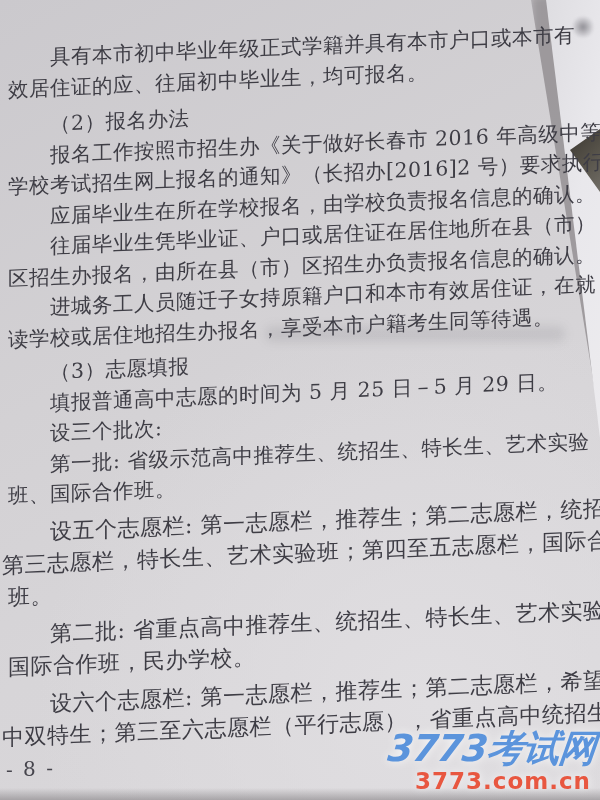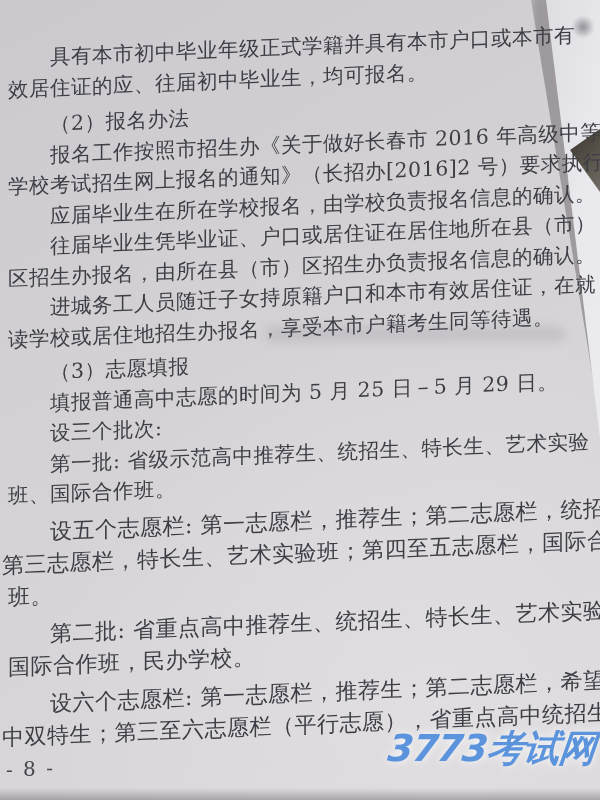--- a/index.html
+++ b/index.html
@@ -139,16 +139,17 @@
     <div class="para big gap-m">
       <div class="line indent">设六个志愿栏: 第一志愿栏，推荐生；第二志愿栏，希望高</div>
       <div class="line hang">中双特生；第三至六志愿栏（平行志愿），省重点高中统招生、</div>
     </div>
 
     <div class="page-number">- 8 -</div>
   </div>
 
   <div class="watermark">
     <div class="wm-name">3773考试网</div>
+    <div class="wm-url">3773.com.cn</div>
   </div>
 
   <div class="bottom-edge"></div>
 </div>
 
 </body></html>

